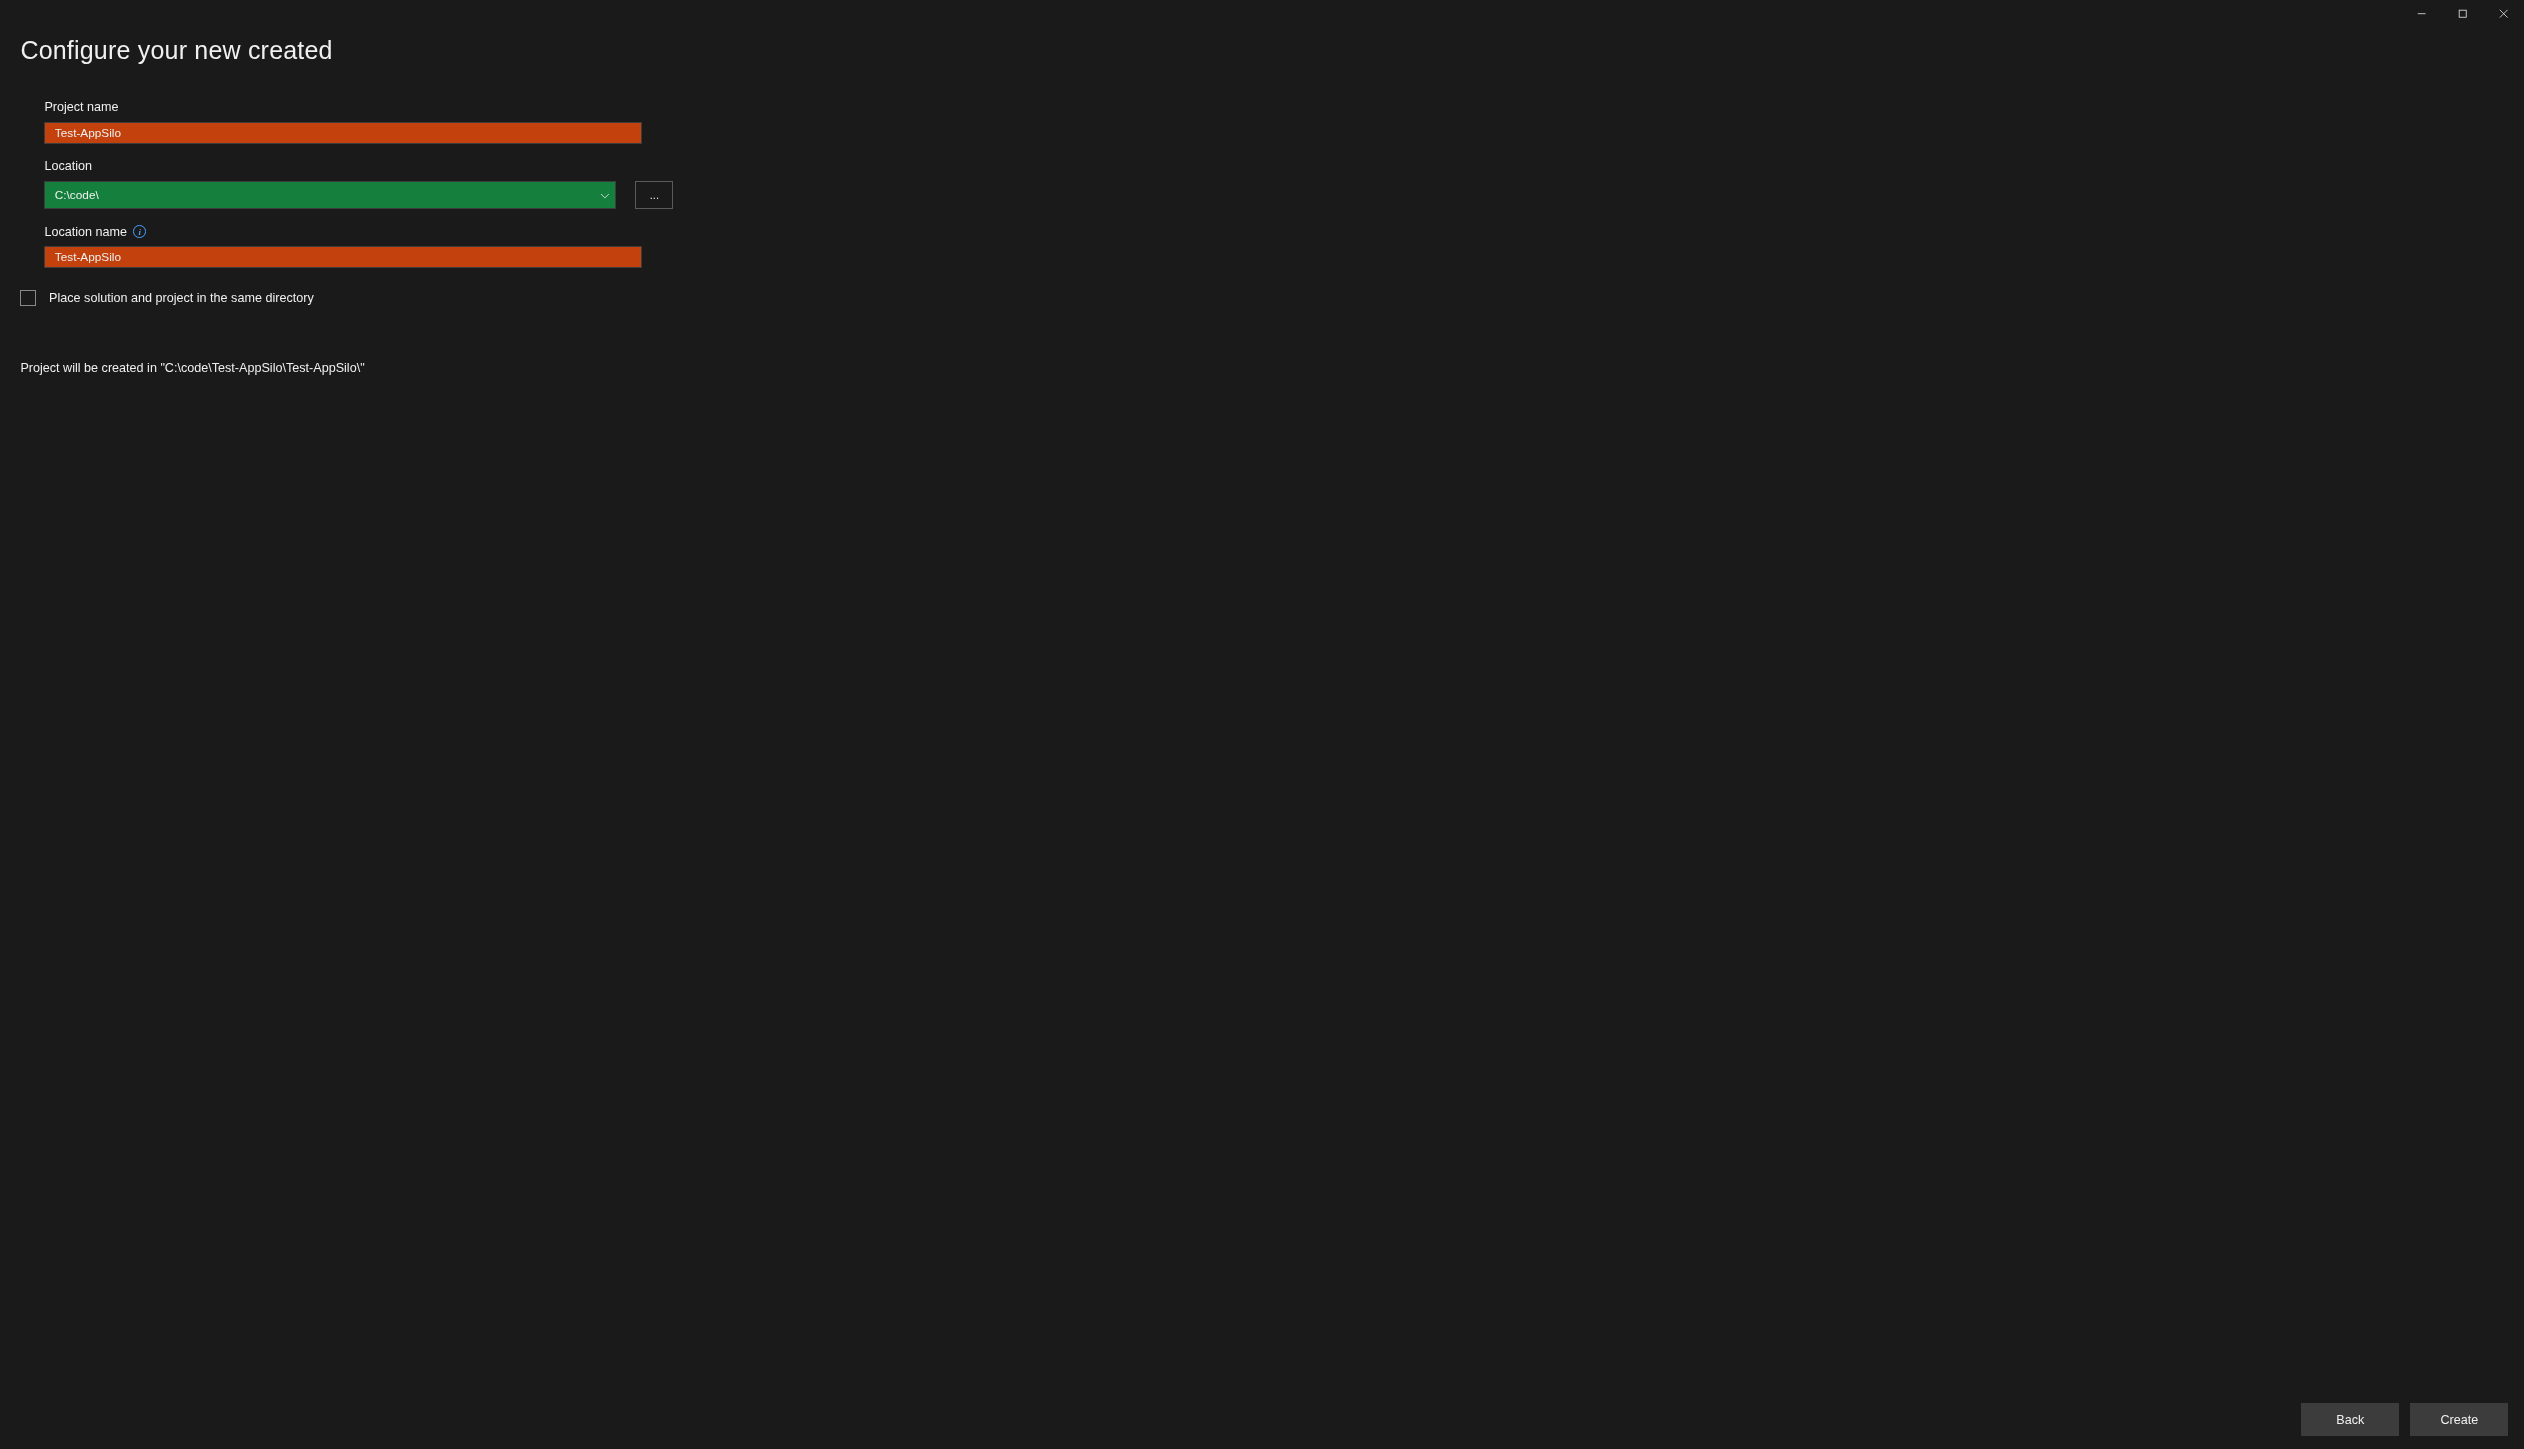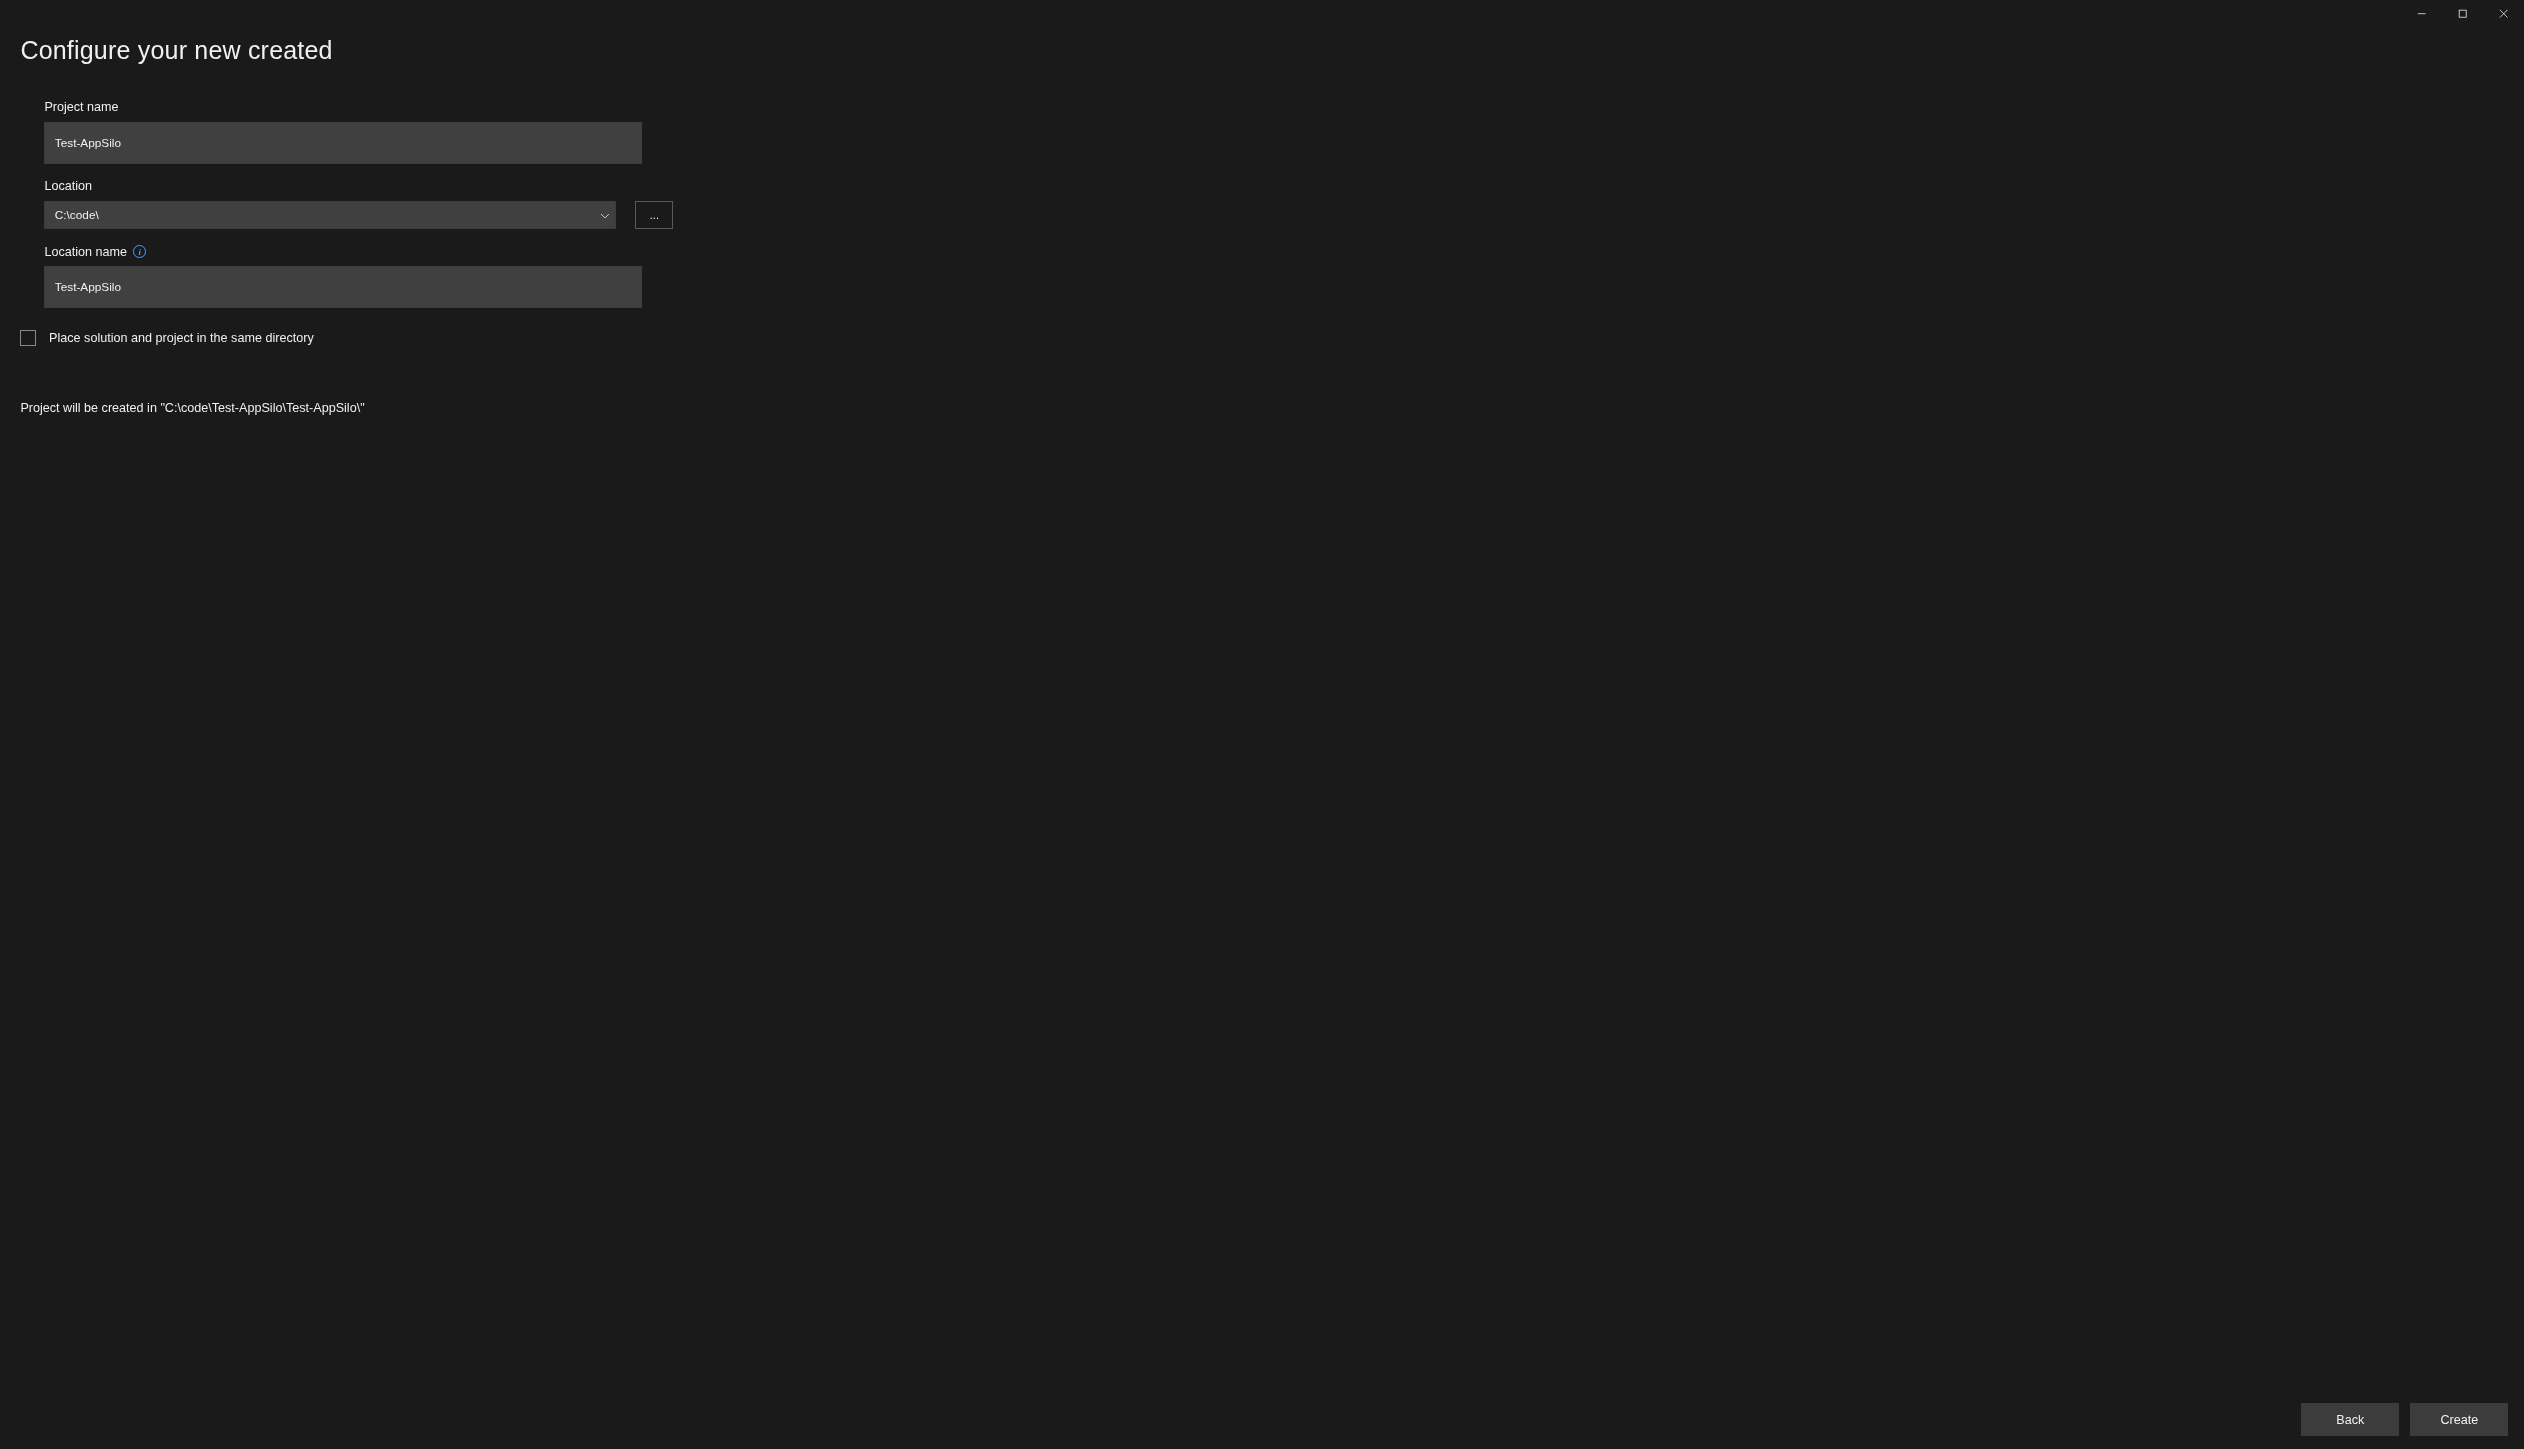--- a/index.html
+++ b/index.html
@@ -90,36 +90,36 @@
       align-items: center;
       gap: 6.3px;
       margin-bottom: 7.9px;
     }
     .field-label {
       font-size: 12.6px;
       font-weight: 400;
     }
     .text-input {
       width: 100%;
-      background: #404040;
+      background: #c2410c;
       border: 0.8px solid #3c3c3c;
       color: #f0f0f0;
       font-size: 11.8px;
       padding: 4.7px 9.4px;
-      height: 42px;
+      height: 22px;
       font-family: inherit;
       outline: none;
     }
     .combo-wrapper {
       position: relative;
       width: 100%;
     }
     .combo {
       width: 100%;
-      background: #404040;
+      background: #15803d;
       border: 0.8px solid #3c3c3c;
       color: #f0f0f0;
       font-size: 11.8px;
       padding: 4.7px 23.6px 4.7px 9.4px;
       height: 27.5px;
       appearance: none;
       font-family: inherit;
       outline: none;
     }
     .combo-arrow {

